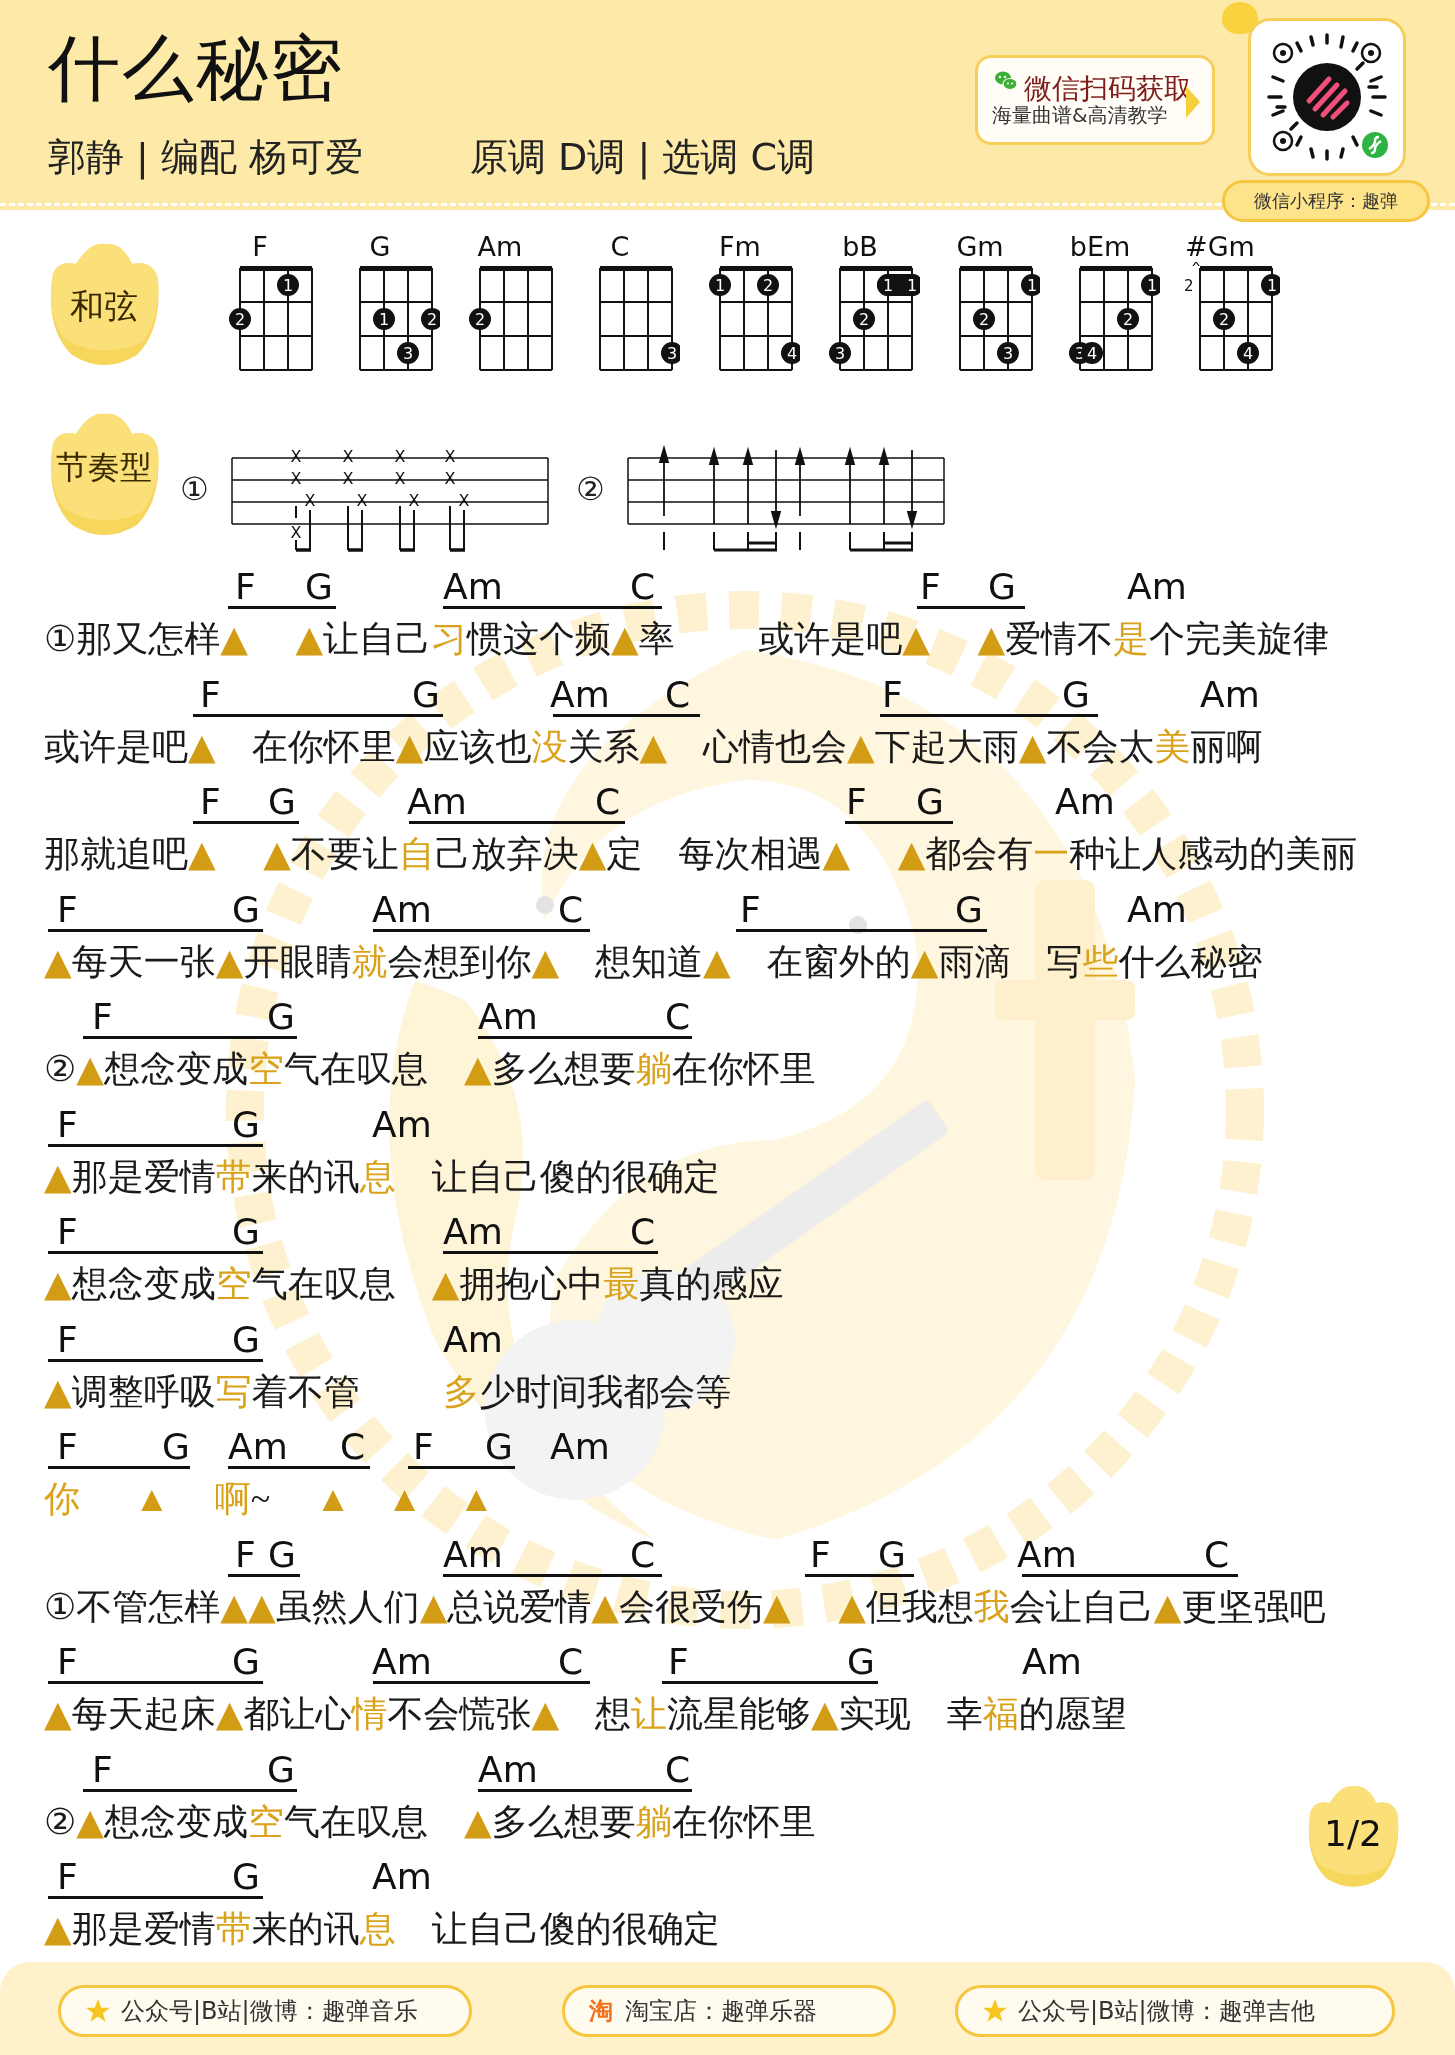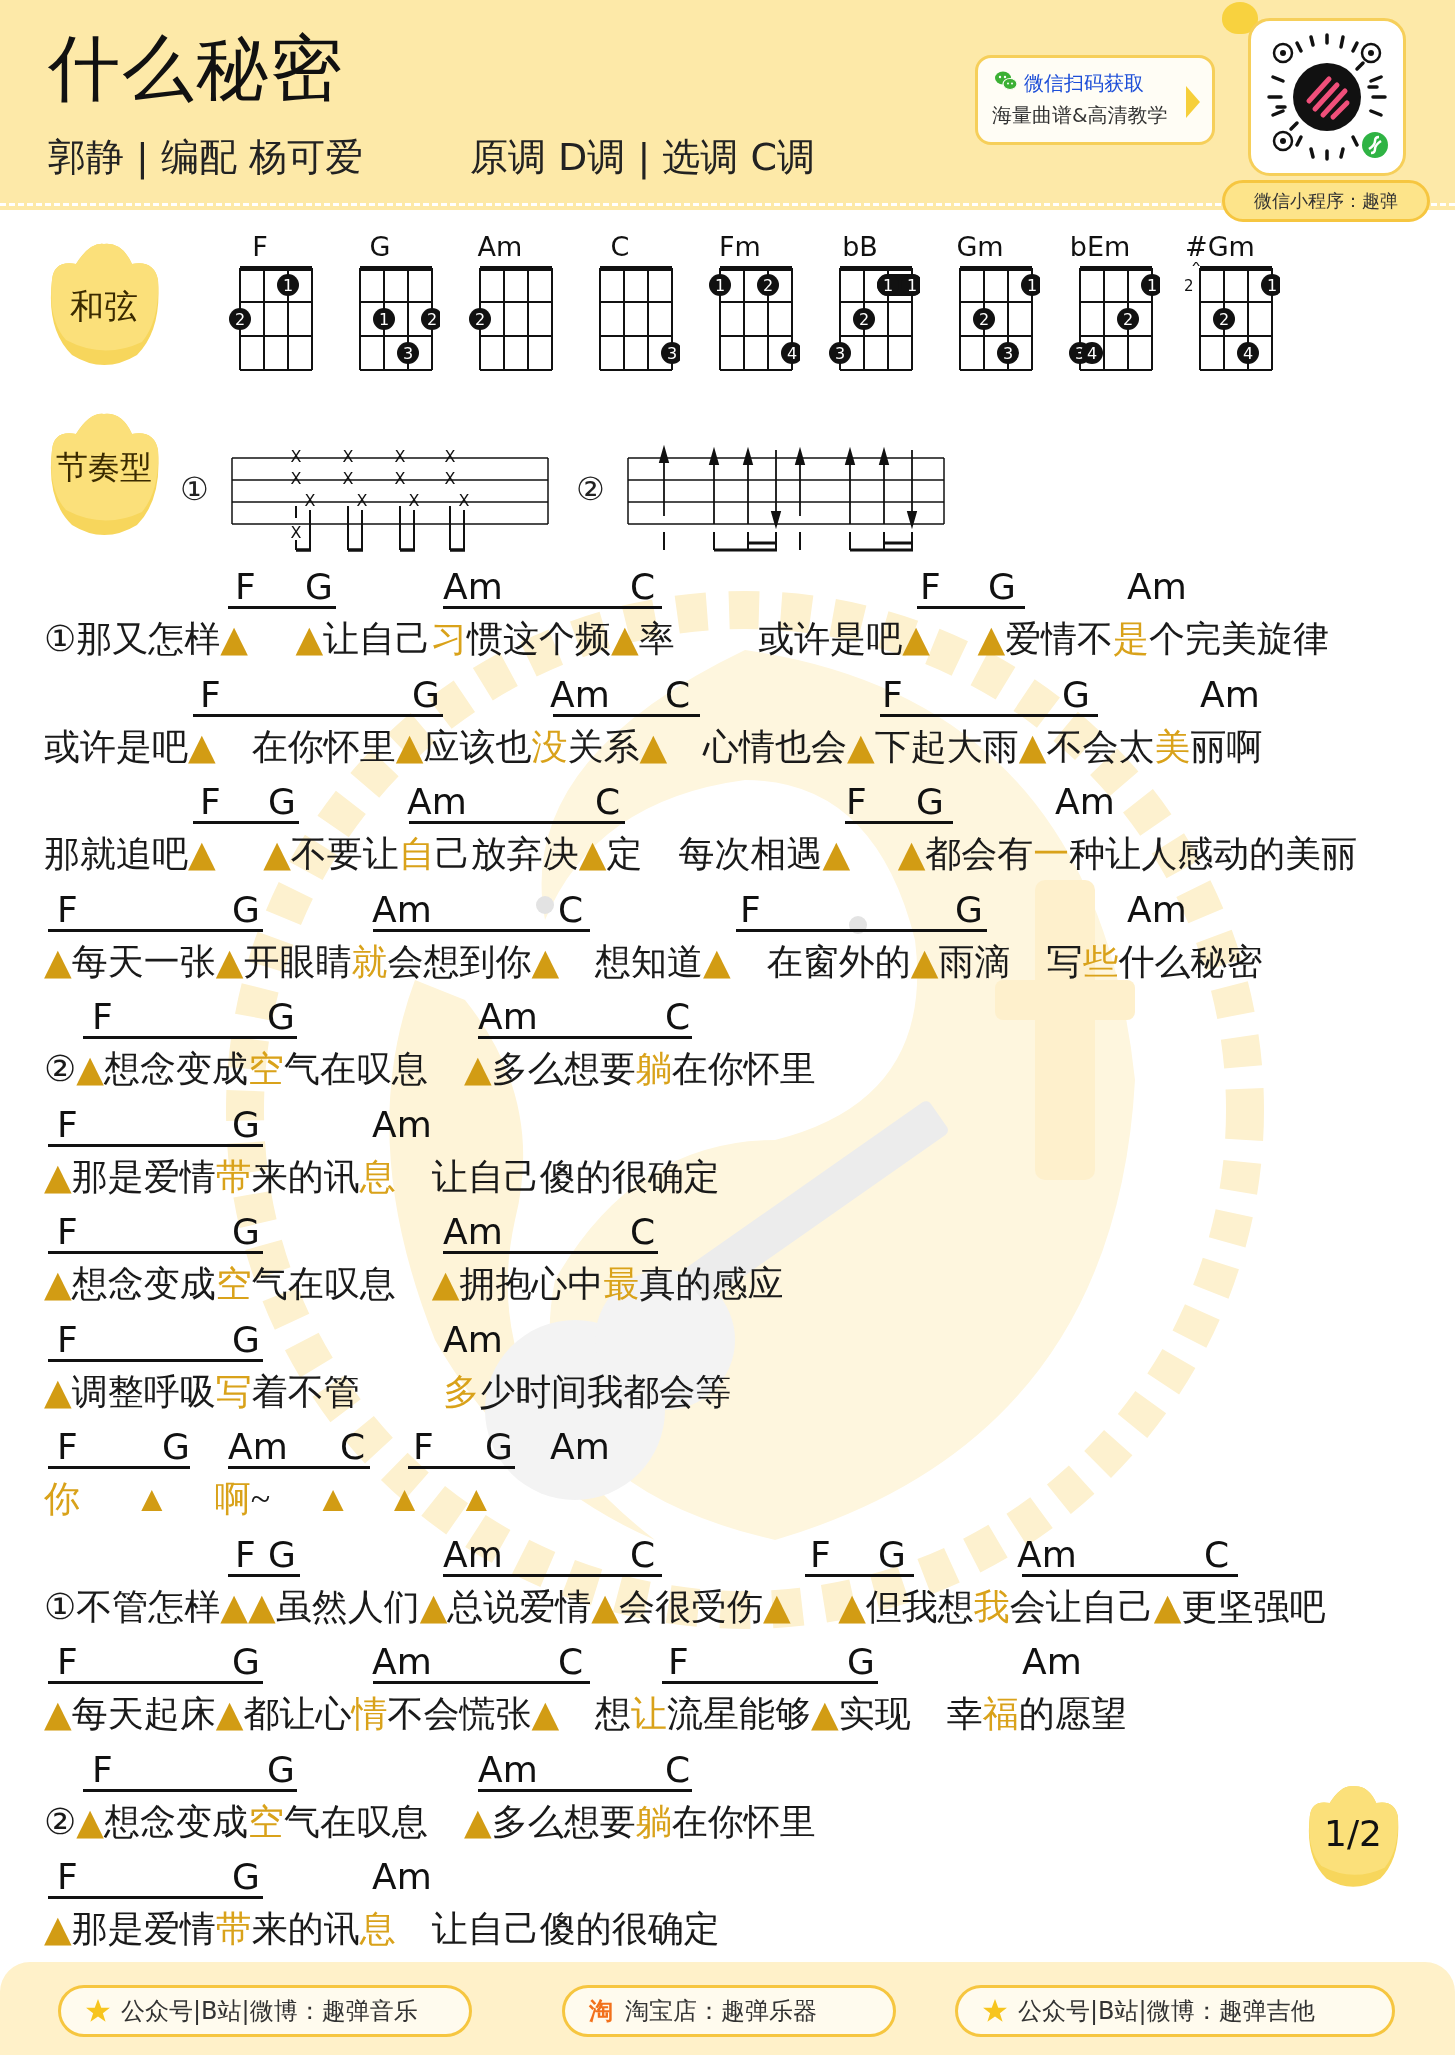--- a/index.html
+++ b/index.html
@@ -4,21 +4,21 @@
 <style>
   * { box-sizing: border-box; margin: 0; padding: 0; }
   html, body { width: 1455px; height: 2055px; background: #ffffff; overflow: hidden; }
   body { position: relative; font-family: "DejaVu Sans", "Liberation Sans", sans-serif; color: #1a1a1a; }
 
   .header { position: absolute; left: 0; top: 0; width: 1455px; height: 210px; background: #fde9a8; }
   .header-dash { position: absolute; left: 0; top: 203px; width: 1455px; height: 0; border-top: 3px dashed #ffffff; }
   .title { position: absolute; left: 48px; top: 28px; font-size: 72px; line-height: 80px; color: #111; letter-spacing: 2px; }
   .subtitle { position: absolute; top: 132px; font-size: 38px; line-height: 50px; color: #222; white-space: pre; }
   .promo-box { position: absolute; left: 975px; top: 55px; width: 240px; height: 90px; background: #fffdf5; border: 3px solid #f6cf5a; border-radius: 16px; }
-  .promo-line1 { position: absolute; left: 46px; top: 12px; font-size: 20px; color: #1d4ed8; white-space: nowrap; }
+  .promo-line1 { position: absolute; left: 46px; top: 12px; font-size: 28px; color: #7f1d1d; white-space: nowrap; }
   .promo-line2 { position: absolute; left: 14px; top: 44px; font-size: 20px; color: #333; white-space: nowrap; }
   .wechat-icon { position: absolute; left: 16px; top: 12px; width: 24px; height: 22px; }
   .promo-arrow { position: absolute; left: 1186px; top: 86px; width: 0; height: 0; border-top: 16px solid transparent; border-bottom: 16px solid transparent; border-left: 14px solid #f6cf3a; }
   .qr-card { position: absolute; left: 1248px; top: 18px; width: 158px; height: 158px; background: #ffffff; border: 3px solid #f6cf5a; border-radius: 22px; }
   .qr-flower { position: absolute; left: 1222px; top: 2px; width: 36px; height: 32px; background: #f8d23f; border-radius: 50% 50% 45% 45%; }
   .mini-label { position: absolute; left: 1222px; top: 180px; width: 208px; height: 42px; background: #fde48a; border: 3px solid #f6c640; border-radius: 21px; font-size: 18px; line-height: 36px; text-align: center; color: #333; }
 
   .section-badge { position: absolute; width: 124px; height: 110px; }
   .section-badge .shape { position: absolute; inset: 0; }
   .section-badge .label { position: absolute; left: 0; width: 100%; text-align: center; font-size: 34px; color: #3a2a00; }

